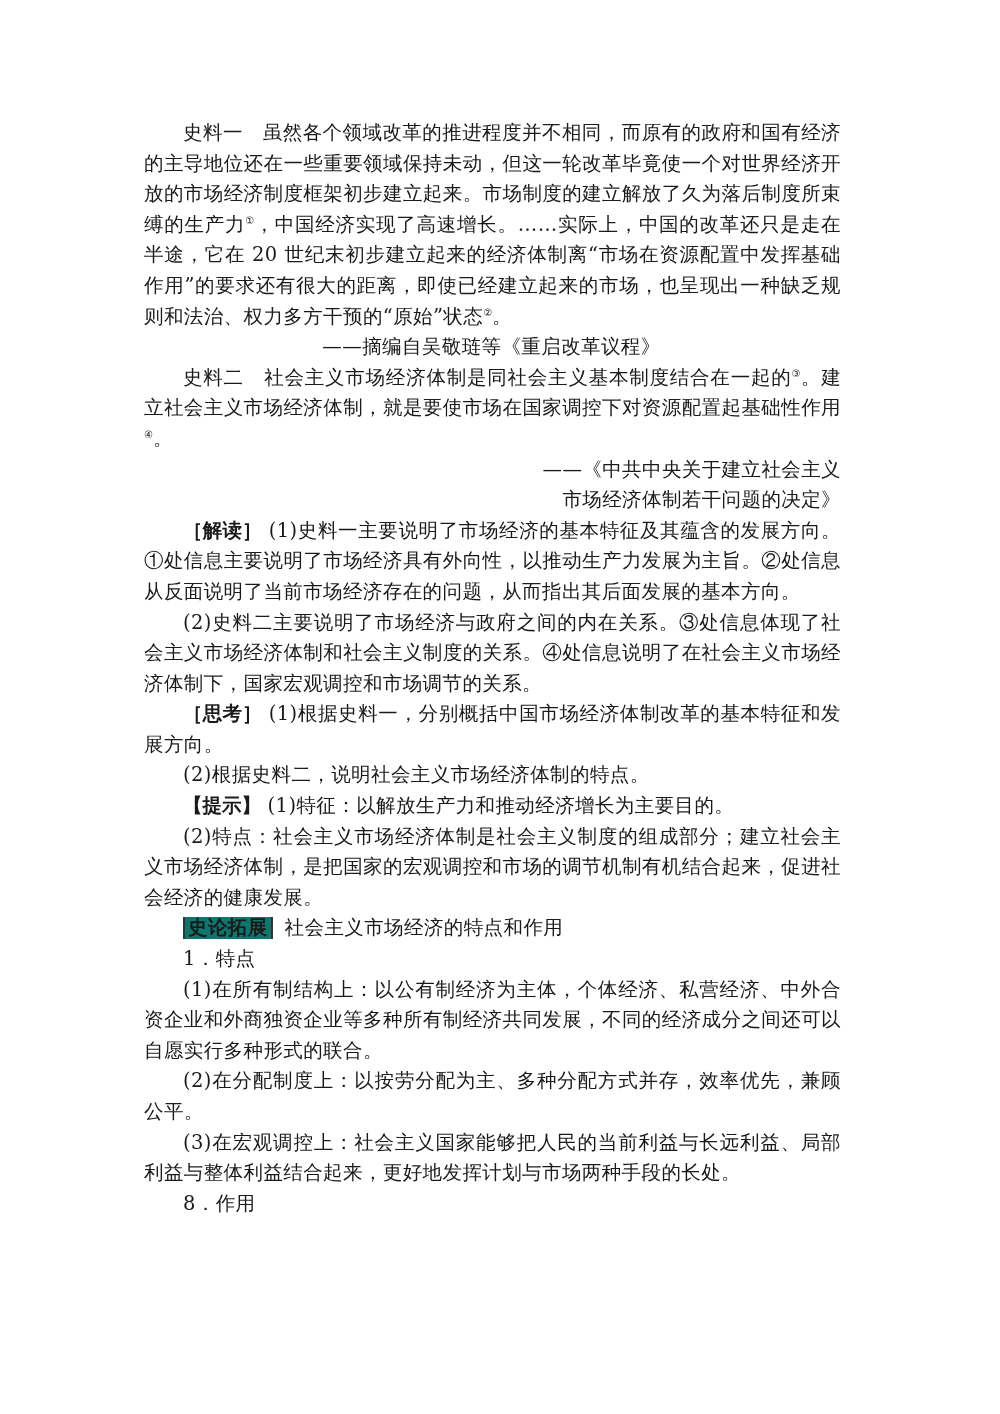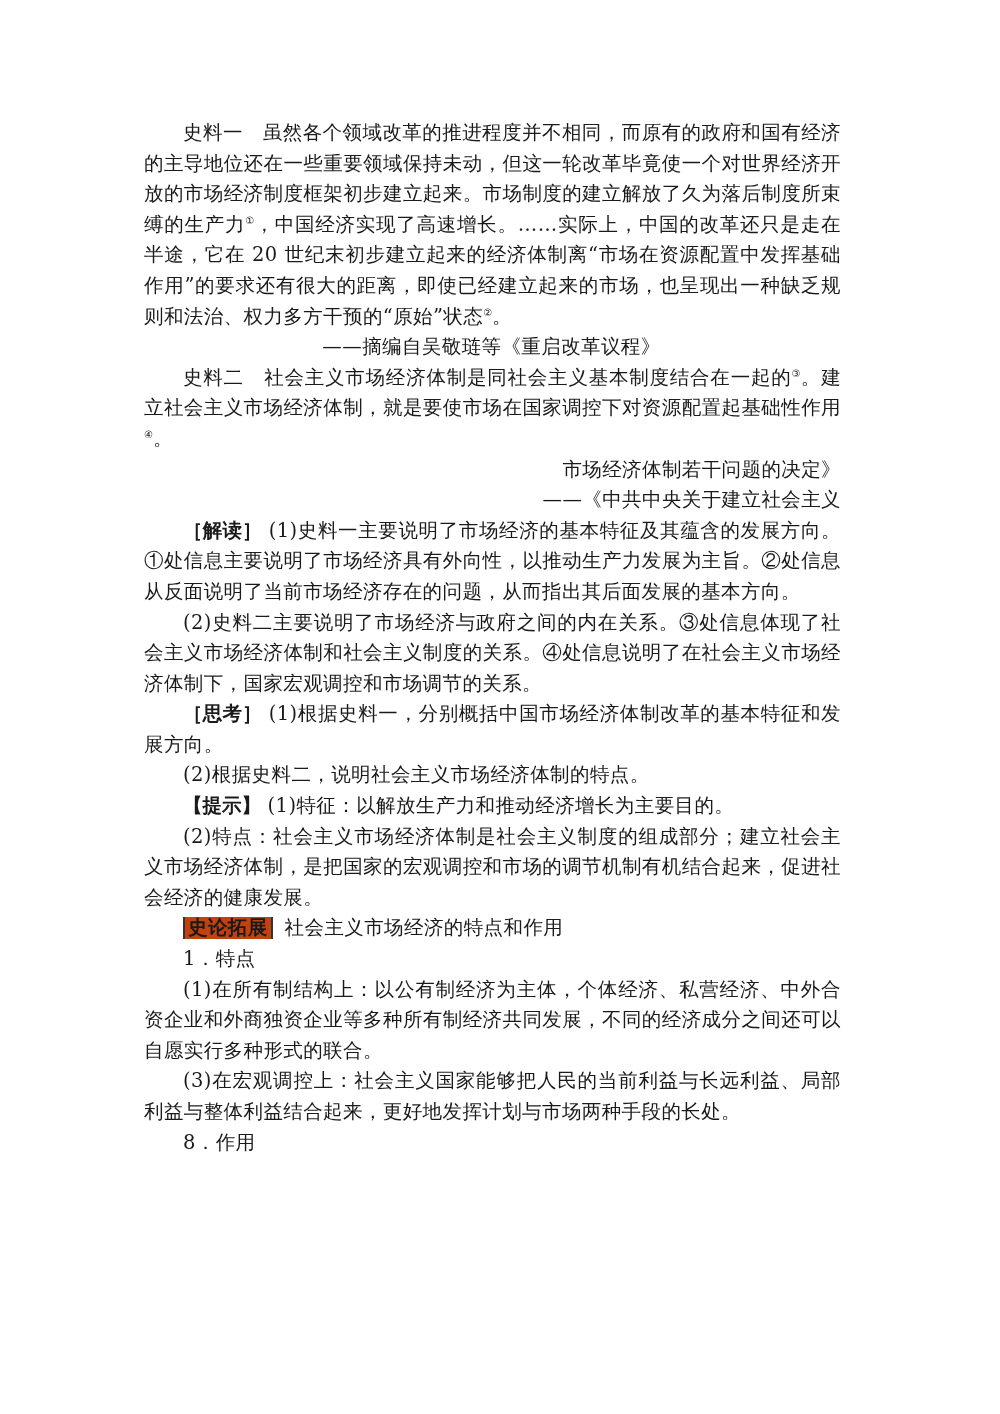--- a/index.html
+++ b/index.html
@@ -48,21 +48,21 @@
   sup.note {
     font-size: 10px;
     vertical-align: super;
     line-height: 0;
     letter-spacing: 0;
   }
   .tag-box {
     display: inline-block;
     font-family: "DejaVu Sans", "Liberation Sans", sans-serif;
     font-weight: bold;
-    background: #c2410c;
+    background: #0f766e;
     border-left: 2px solid #333;
     border-right: 2px solid #333;
     padding: 0 3px;
     line-height: 22px;
     margin-right: 12px;
     text-indent: 0;
   }
   .bracket {
     letter-spacing: 0;
     font-weight: bold;
@@ -70,31 +70,32 @@
 </style>
 </head>
 <body>
 
 <div class="page">
 
   <p class="p indent"><span>史料一</span>　<span>虽然各个领域改革的推进程度并不相同，而原有的政府和国有经济的主导地位还在一些重要领域保持未动，但这一轮改革毕竟使一个对世界经济开放的市场经济制度框架初步建立起来。市场制度的建立解放了久为落后制度所束缚的生产力</span><sup class="note">①</sup><span>，中国经济实现了高速增长。……实际上，中国的改革还只是走在半途，它在 20 世纪末初步建立起来的经济体制离“市场在资源配置中发挥基础作用”的要求还有很大的距离，即使已经建立起来的市场，也呈现出一种缺乏规则和法治、权力多方干预的“原始”状态</span><sup class="note">②</sup><span>。</span></p>
   <p class="right" style="padding-right:2px;">——摘编自吴敬琏等《重启改革议程》</p>
 
   <p class="p indent"><span>史料二</span>　<span>社会主义市场经济体制是同社会主义基本制度结合在一起的</span><sup class="note">③</sup><span>。建立社会主义市场经济体制，就是要使市场在国家调控下对资源配置起基础性作用</span><sup class="note">④</sup><span>。</span></p>
+  <p class="right2">——《中共中央关于建立社会主义</p>
   <p class="right2">市场经济体制若干问题的决定》</p>
-  <p class="right2">——《中共中央关于建立社会主义</p>
 
   <p class="p indent"><span class="bracket">［解读］</span>&nbsp;<span>(1)史料一主要说明了市场经济的基本特征及其蕴含的发展方向。①处信息主要说明了市场经济具有外向性，以推动生产力发展为主旨。②处信息从反面说明了当前市场经济存在的问题，从而指出其后面发展的基本方向。</span></p>
   <p class="p indent">(2)史料二主要说明了市场经济与政府之间的内在关系。③处信息体现了社会主义市场经济体制和社会主义制度的关系。④处信息说明了在社会主义市场经济体制下，国家宏观调控和市场调节的关系。</p>
 
   <p class="p indent"><span class="bracket">［思考］</span>&nbsp;<span>(1)根据史料一，分别概括中国市场经济体制改革的基本特征和发展方向。</span></p>
   <p class="p indent">(2)根据史料二，说明社会主义市场经济体制的特点。</p>
 
   <p class="p indent"><span class="bracket">【提示】</span>&nbsp;<span>(1)特征：以解放生产力和推动经济增长为主要目的。</span></p>
   <p class="p indent">(2)特点：社会主义市场经济体制是社会主义制度的组成部分；建立社会主义市场经济体制，是把国家的宏观调控和市场的调节机制有机结合起来，促进社会经济的健康发展。</p>
 
   <p class="p indent"><span class="tag-box">史论拓展</span><span>社会主义市场经济的特点和作用</span></p>
   <p class="p indent">1．特点</p>
   <p class="p indent">(1)在所有制结构上：以公有制经济为主体，个体经济、私营经济、中外合资企业和外商独资企业等多种所有制经济共同发展，不同的经济成分之间还可以自愿实行多种形式的联合。</p>
+  <p class="p indent">(2)在分配制度上：以按劳分配为主、多种分配方式并存，效率优先，兼顾公平。</p>
   <p class="p indent">(3)在宏观调控上：社会主义国家能够把人民的当前利益与长远利益、局部利益与整体利益结合起来，更好地发挥计划与市场两种手段的长处。</p>
   <p class="p indent">8．作用</p>
 
 </div>
 
 </body></html>

